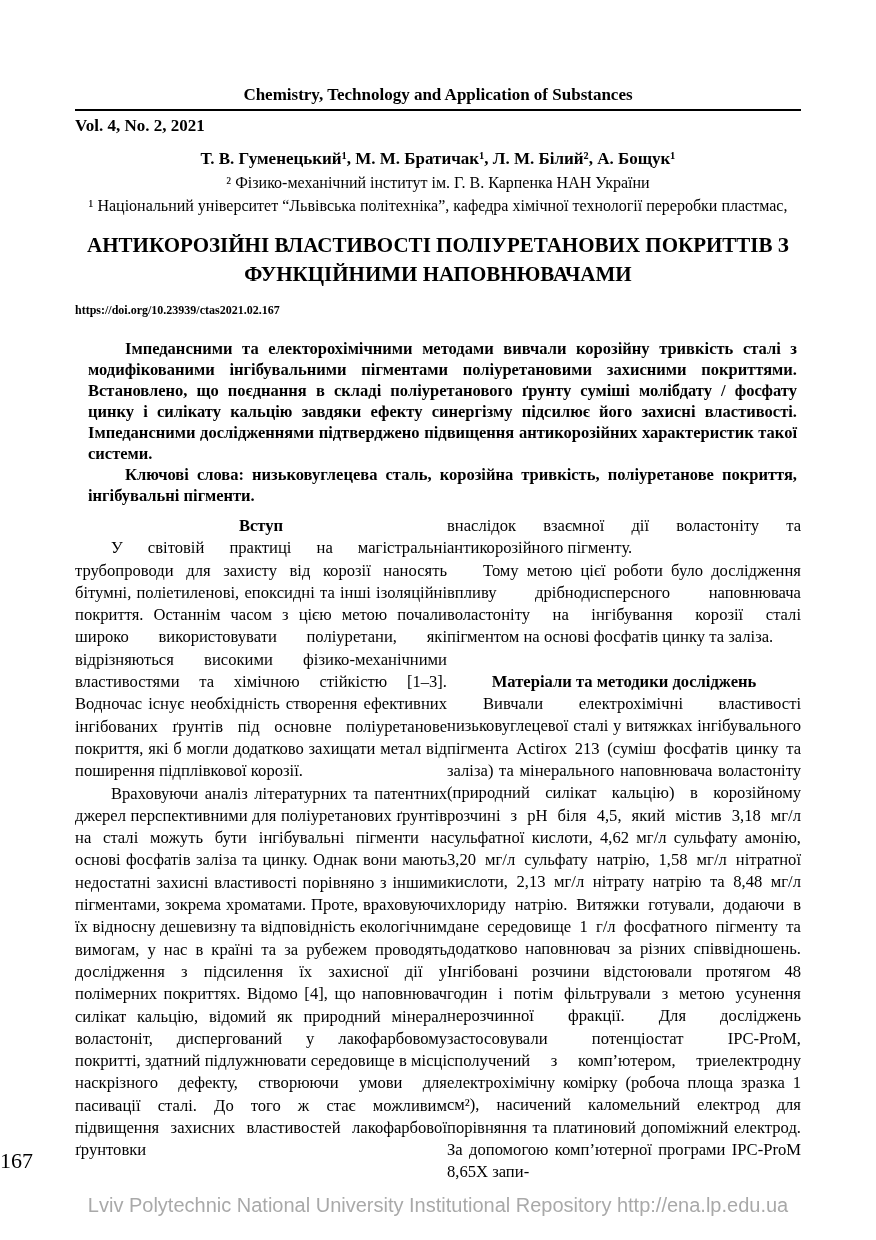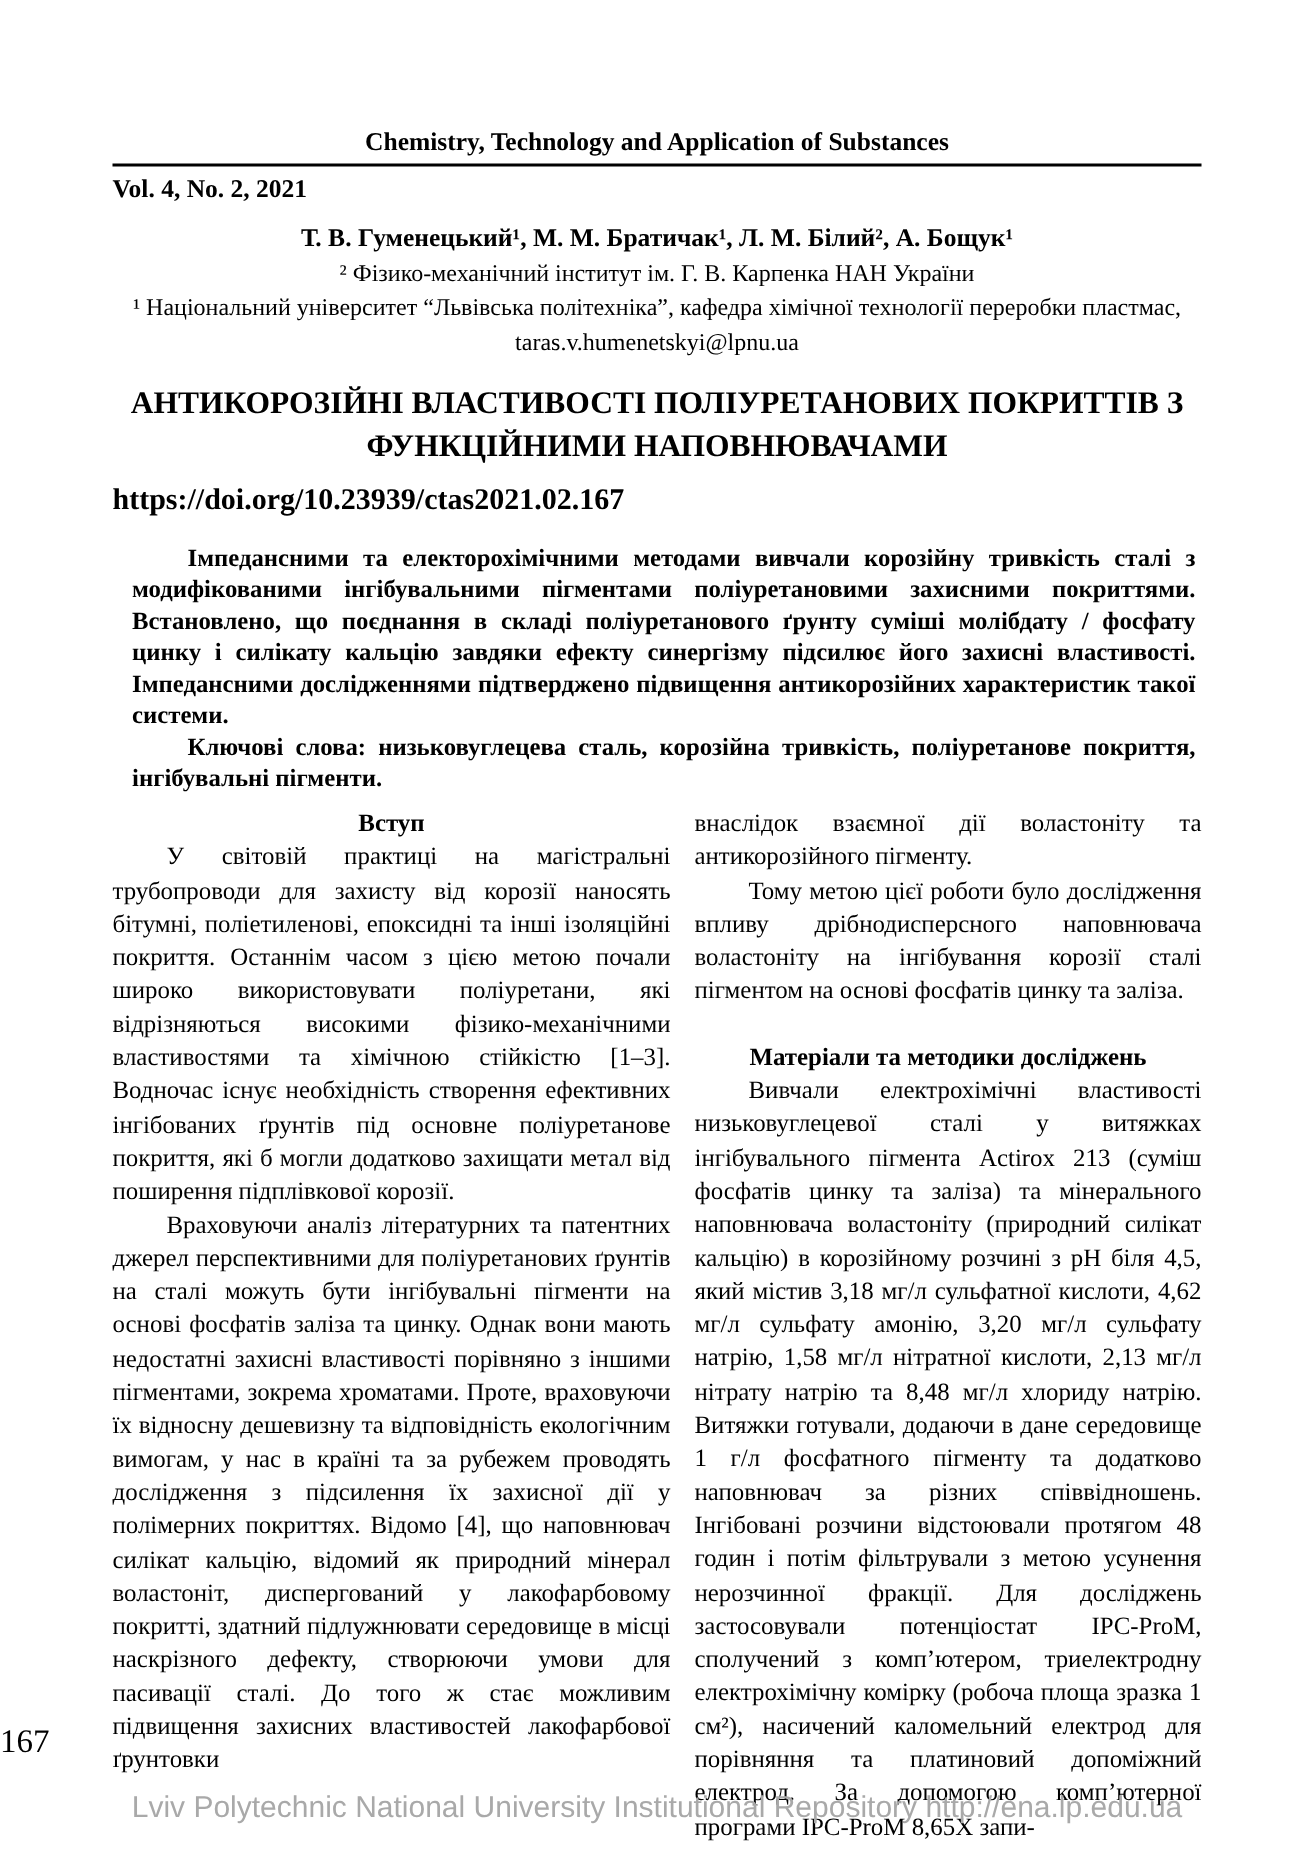--- a/index.html
+++ b/index.html
@@ -53,38 +53,37 @@
   }
   .article-title {
     text-align: center;
     font-weight: bold;
     font-size: 21px;
     line-height: 29px;
     margin-top: 14px;
   }
   .doi-line {
     font-weight: bold;
-    font-size: 20px;
+    font-size: 12px;
     line-height: 20px;
     margin-top: 11px;
   }
   .abstract-block {
     margin: 18px 4px 0 13px;
     font-weight: bold;
     font-size: 16.5px;
     line-height: 21px;
     text-align: justify;
   }
   .abstract-block p {
     margin: 0;
     text-indent: 37px;
   }
   .columns {
     display: flex;
-    gap: 16px;
     margin-top: 9px;
   }
   .col-left  { width: 372px; }
   .col-right { flex: 1; }
   .columns p {
     margin: 0;
     font-size: 16.6px;
     line-height: 22.3px;
     text-align: justify;
     text-indent: 36px;
@@ -126,21 +125,20 @@
     <hr class="header-rule">
 
     <div class="volume-line">Vol. 4, No. 2, 2021</div>
 
     <div class="authors-line">Т. В. Гуменецький¹, М. М. Братичак¹, Л. М. Білий², А. Бощук¹</div>
 
     <div class="affiliation">² Фізико-механічний інститут ім. Г. В. Карпенка НАН України</div>
 
     <div class="affiliation">¹ Національний університет “Львівська політехніка”, кафедра хімічної технології переробки пластмас,</div>
 
-    <div class="email-line">taras.v.humenetskyi@lpnu.ua</div>
 
     <div class="article-title">АНТИКОРОЗІЙНІ ВЛАСТИВОСТІ ПОЛІУРЕТАНОВИХ ПОКРИТТІВ З ФУНКЦІЙНИМИ НАПОВНЮВАЧАМИ</div>
 
     <div class="doi-line">https://doi.org/10.23939/ctas2021.02.167</div>
 
     <div class="abstract-block">
       <p>Імпедансними та електорохімічними методами вивчали корозійну тривкість сталі з модифікованими інгібувальними пігментами поліуретановими захисними покриттями. Встановлено, що поєднання в складі поліуретанового ґрунту суміші молібдату / фосфату цинку і силікату кальцію завдяки ефекту синергізму підсилює його захисні властивості. Імпедансними дослідженнями підтверджено підвищення антикорозійних характеристик такої системи.</p>
       <p>Ключові слова: низьковуглецева сталь, корозійна тривкість, поліуретанове покриття, інгібувальні пігменти.</p>
     </div>
 

